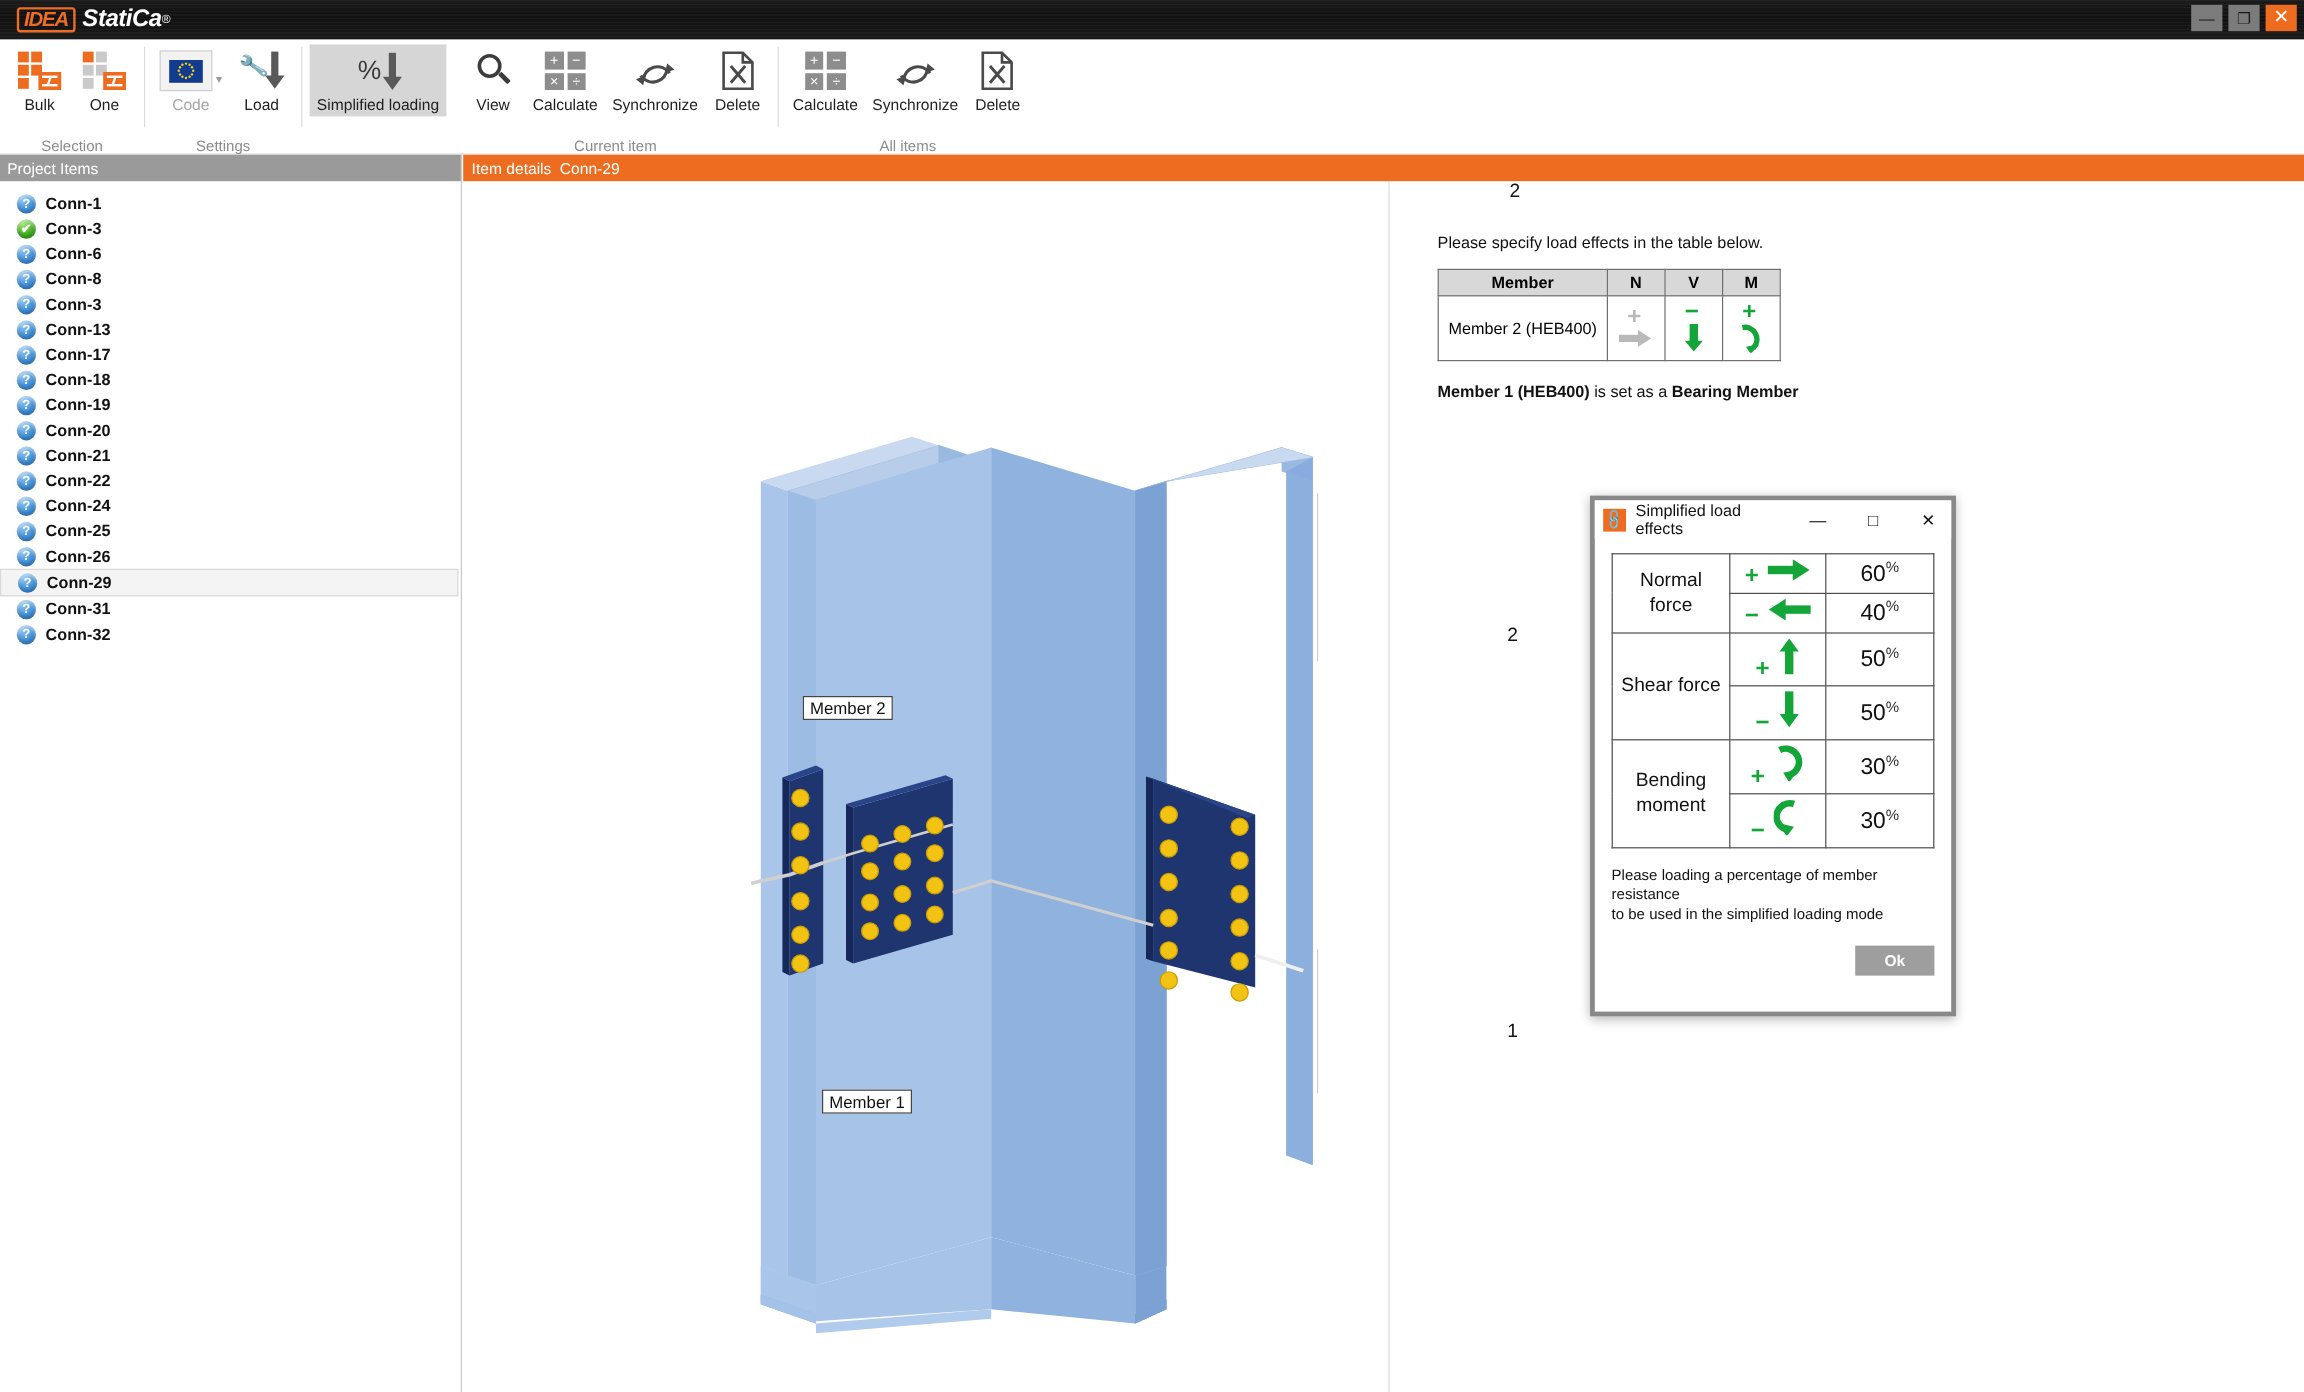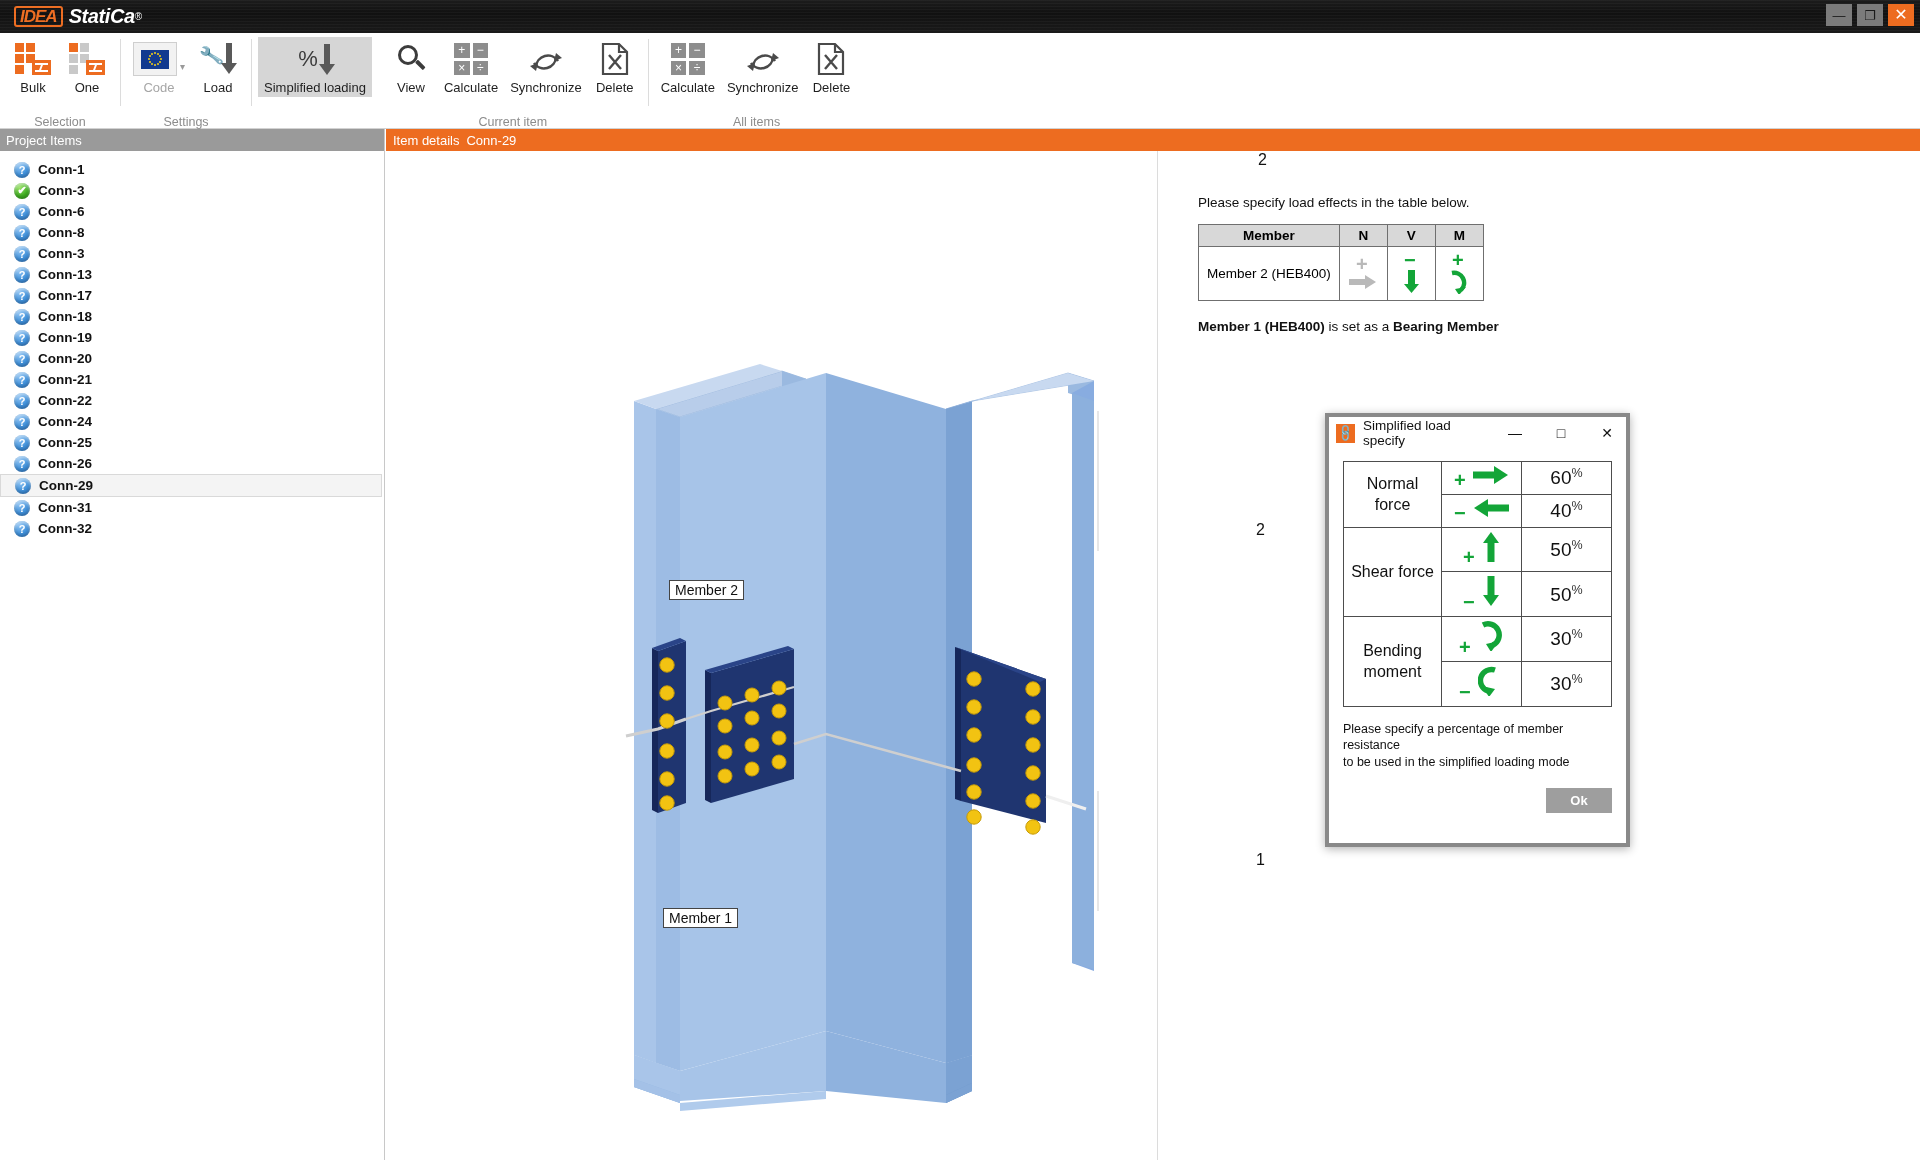--- a/index.html
+++ b/index.html
@@ -572,21 +572,21 @@
 
           <polygon points="294,952 440,940 440,912 294,922" fill="#a7c4e8" opacity="0"></polygon>
 
           <line x1="712" y1="260" x2="712" y2="400" stroke="#cfcfcf" stroke-width="1"></line>
           <line x1="712" y1="640" x2="712" y2="760" stroke="#cfcfcf" stroke-width="1"></line>
         </svg>
 
         <div class="num3d" style="left:872px;top:0;">2</div>
 
         <div class="lbl3d" style="left:283px;top:429px;">Member 2</div>
-        <div class="lbl3d" style="left:277px;top:757px;">Member 1</div>
+        <div class="lbl3d" style="left:299px;top:757px;">Member 1</div>
       </div>
       <div class="num3d" style="left:870px;top:370px;">2</div>
       <div class="num3d" style="left:870px;top:700px;">1</div>
     </div>
 
     <div class="rightpane">
       <div class="hint">Please specify load effects in the table below.</div>
 
       <table class="le">
         <thead>
@@ -631,21 +631,21 @@
     </div>
 
   </div>
 </div>
 
 <div class="modal">
   <div class="modal-title">
     <div class="modal-ico">
         <span>🔗</span>
       </div>
-    <div class="t">Simplified load specify</div>
+    <div class="t">Simplified load effects</div>
     <div class="mbtn">—</div>
     <div class="mbtn">□</div>
     <div class="mbtn">✕</div>
   </div>
 
   <div class="modal-body">
     <table class="presets">
       <tbody>
         <tr>
           <td class="pname" rowspan="2">Normal force</td>
@@ -721,21 +721,21 @@
             </svg>
           </td>
           <td class="pval">
             <span>30</span><span class="pc">%</span>
           </td>
         </tr>
       </tbody>
     </table>
 
     <div class="modal-note">
-      <div>Please specify a percentage of member resistance</div>
+      <div>Please loading a percentage of member resistance</div>
       <div>to be used in the simplified loading mode</div>
     </div>
 
     <div class="ok-row">
       <button class="ok-btn">Ok</button>
     </div>
   </div>
 </div>
 
 </body></html>

